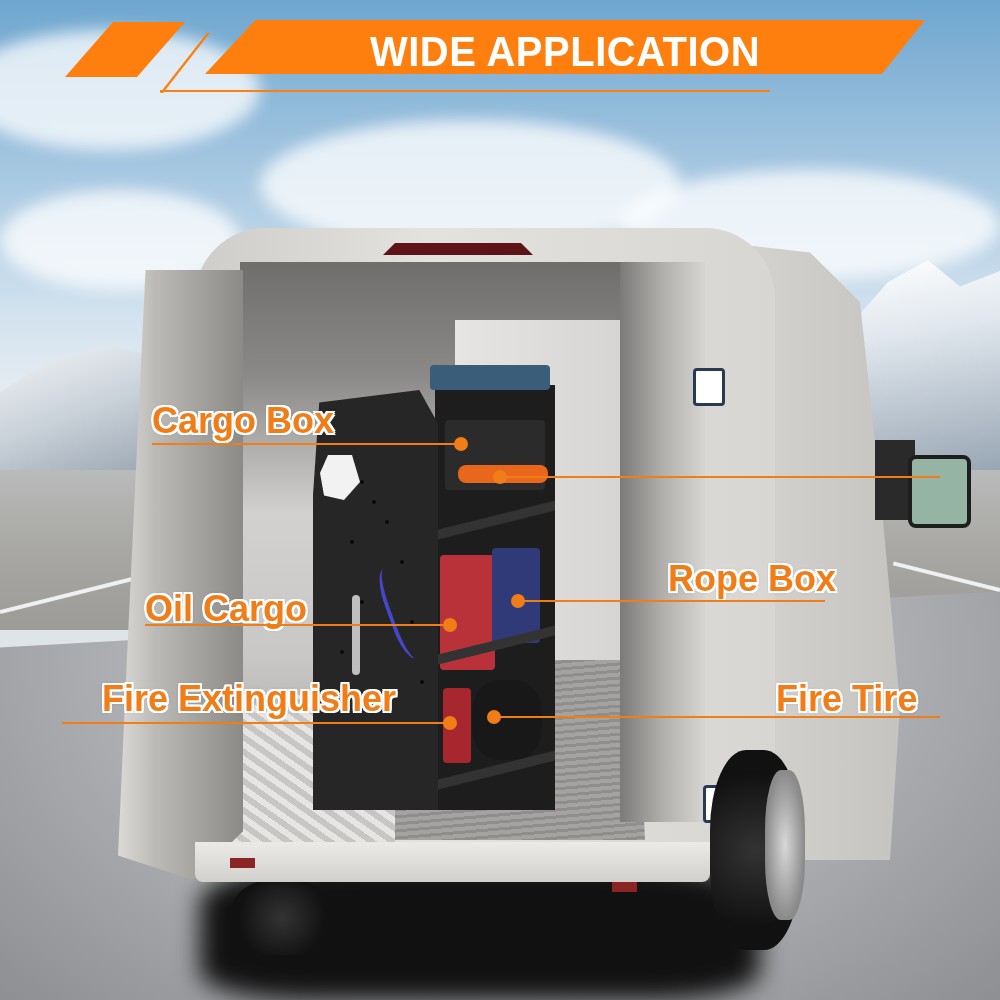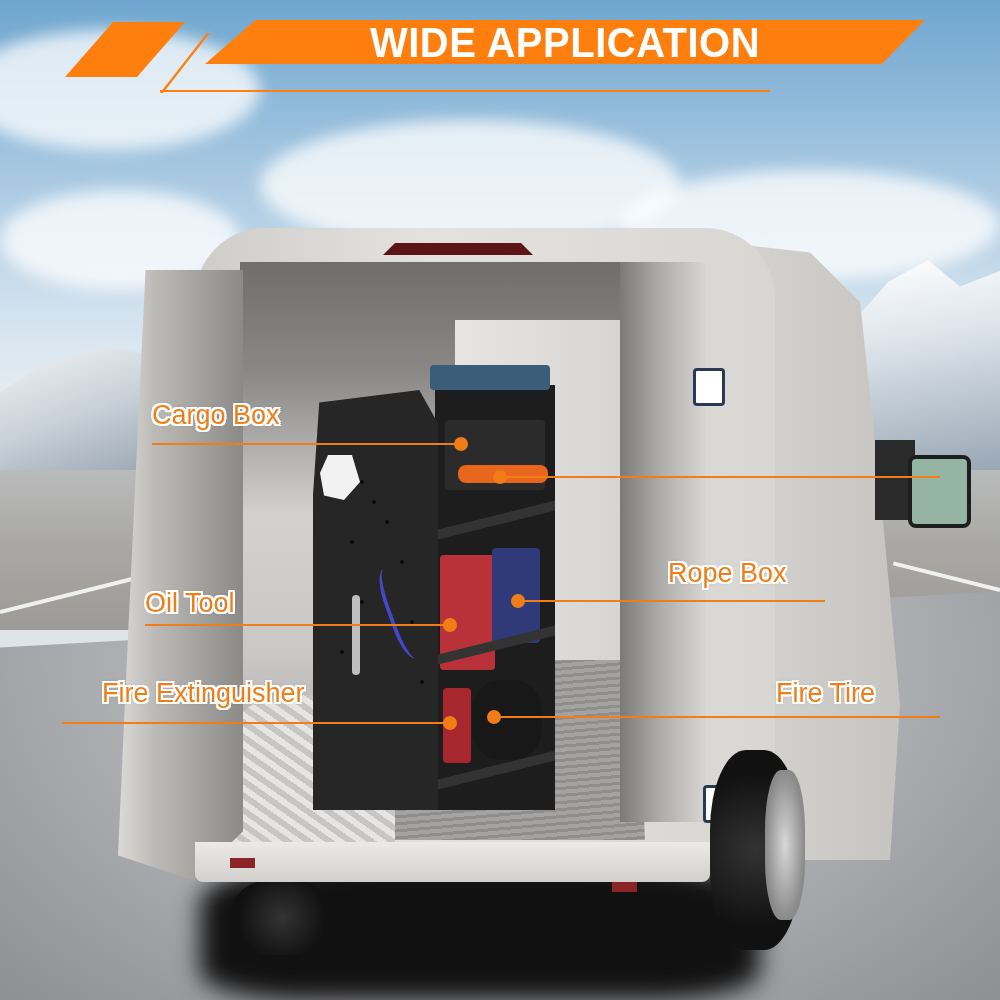--- a/index.html
+++ b/index.html
@@ -66,29 +66,29 @@
   .gloves { position:absolute; left:320px; top:455px; width:40px; height:45px; background:#f2f2f2;
     clip-path: polygon(20% 0, 80% 0, 100% 60%, 60% 100%, 10% 90%, 0 40%); }
   .scissors { position:absolute; left:388px; top:565px; width:25px; height:95px;
     border-left:4px solid #4646c8; border-radius:40%; transform:rotate(-20deg); }
   .diamond-box { position:absolute; left:225px; top:695px; width:170px; height:150px;
     background: repeating-linear-gradient(35deg, #c7c6c4 0 6px, #e6e5e3 6px 12px);
     border-radius:60px 60px 4px 4px; }
   
   .banner-left { position:absolute; left:65px; top:22px; width:120px; height:55px; background:#ff7f0e;
     clip-path: polygon(40% 0, 100% 0, 60% 100%, 0 100%); }
-  .banner-main { position:absolute; left:205px; top:20px; width:720px; height:44px; background:#ff7f0e;
-    clip-path: polygon(7% 0, 100% 0, 94% 100%, 0 100%); display:flex; align-items:flex-start; justify-content:center; }
+  .banner-main { position:absolute; left:205px; top:20px; width:720px; height:54px; background:#ff7f0e;
+    clip-path: polygon(7% 0, 100% 0, 94% 100%, 0 100%); display:flex; align-items:flex-end; justify-content:center; }
   .banner-title { color:#fff; font-family:"Liberation Sans", sans-serif; font-weight:bold; font-size:40px;
     letter-spacing:0.5px; transform: scaleY(1.05); }
   .banner-underline { position:absolute; left:160px; top:90px; width:610px; height:2px; background:#ff7f0e; }
   .banner-diag { position:absolute; left:160px; top:33px; width:3px; height:60px; background:#ff7f0e;
     transform: skewX(-38deg); transform-origin:bottom; }
   
-  .label { position:absolute; font-family:"Liberation Sans", sans-serif; font-weight:normal; font-size:27px;
+  .label { position:absolute; font-family:"Liberation Sans", sans-serif; font-weight:bold; font-size:36px;
     color:#f07d17; white-space:nowrap;
     text-shadow: -2px -2px 0 #fff, 2px -2px 0 #fff, -2px 2px 0 #fff, 2px 2px 0 #fff,
                  0 -2px 0 #fff, 0 2px 0 #fff, -2px 0 0 #fff, 2px 0 0 #fff, 0 0 4px rgba(0,0,0,0.25); }
   .leader { position:absolute; height:2px; background:#f07d17; }
   .dot { position:absolute; width:14px; height:14px; border-radius:50%; background:#f07d17; margin-top:-6px; margin-left:-7px; }
 </style>
 </head>
 <body>
 
 <div class="scene">
@@ -162,21 +162,21 @@
   <div class="leader" style="left:152px;top:443px;width:310px;"></div>
   <div class="dot" style="left:461px;top:443px;"></div>
 
   <div class="leader" style="left:500px;top:476px;width:440px;"></div>
   <div class="dot" style="left:500px;top:476px;"></div>
 
   <div class="label" style="left:668px;top:558px;">Rope Box</div>
   <div class="leader" style="left:518px;top:600px;width:307px;"></div>
   <div class="dot" style="left:518px;top:600px;"></div>
 
-  <div class="label" style="left:145px;top:588px;">Oil Tool</div>
+  <div class="label" style="left:145px;top:588px;">Oil Cargo</div>
   <div class="leader" style="left:145px;top:624px;width:305px;"></div>
   <div class="dot" style="left:450px;top:624px;"></div>
 
   <div class="label" style="left:62px;top:678px;padding-left:40px;">Fire Extinguisher</div>
   <div class="leader" style="left:62px;top:722px;width:388px;"></div>
   <div class="dot" style="left:450px;top:722px;"></div>
 
   <div class="label" style="left:776px;top:678px;">Fire Tire</div>
   <div class="leader" style="left:494px;top:716px;width:446px;"></div>
   <div class="dot" style="left:494px;top:716px;"></div>

